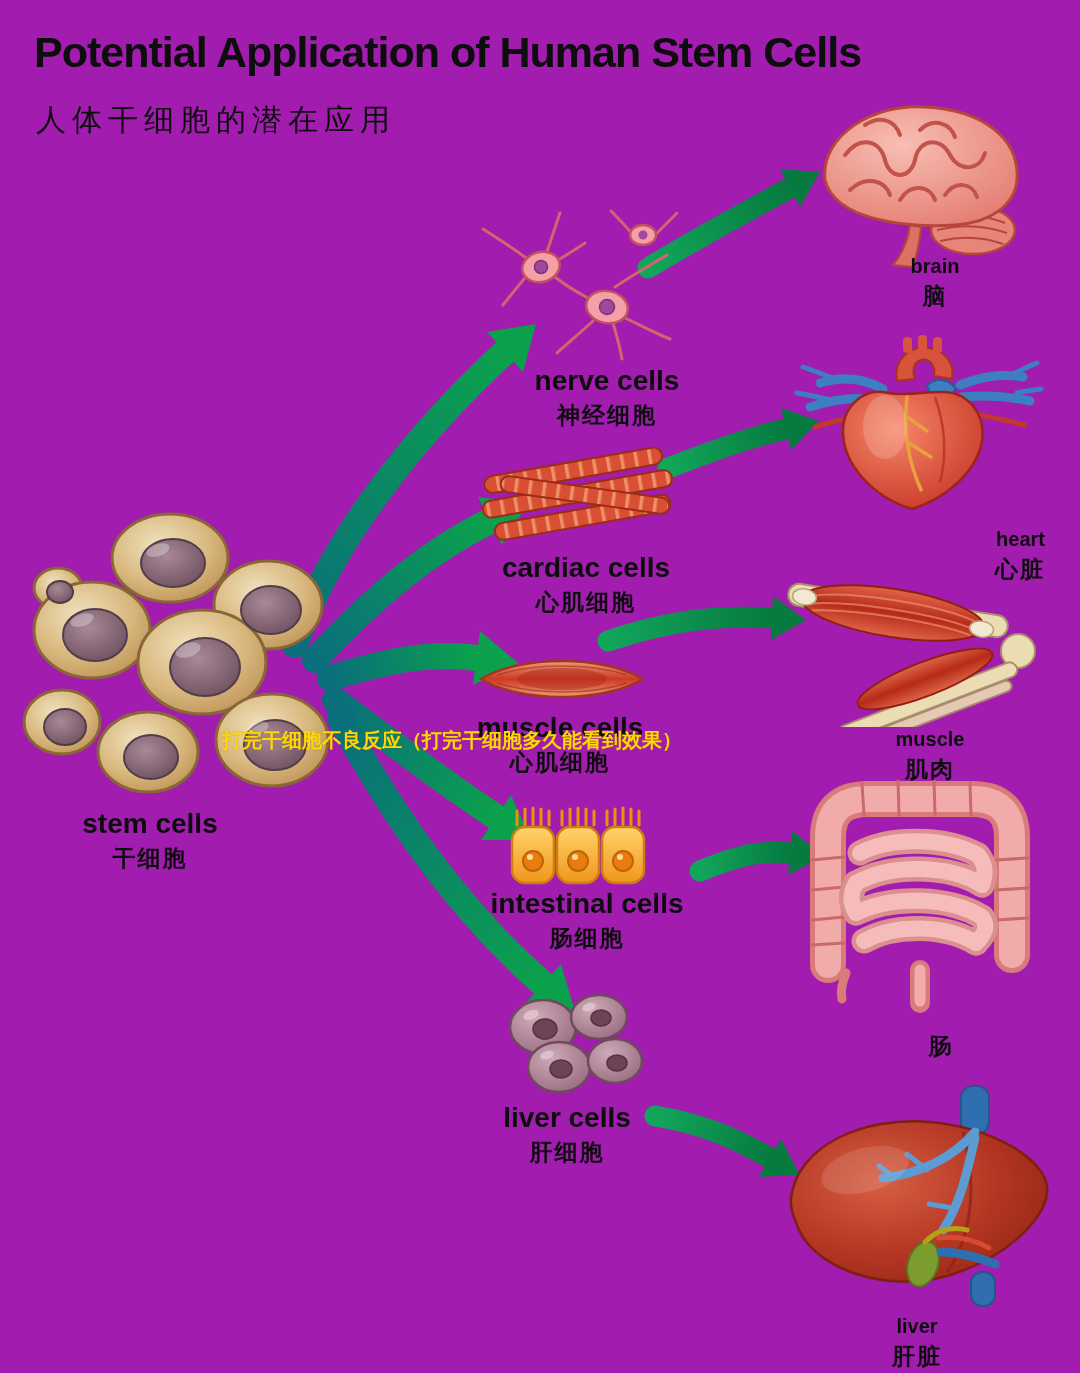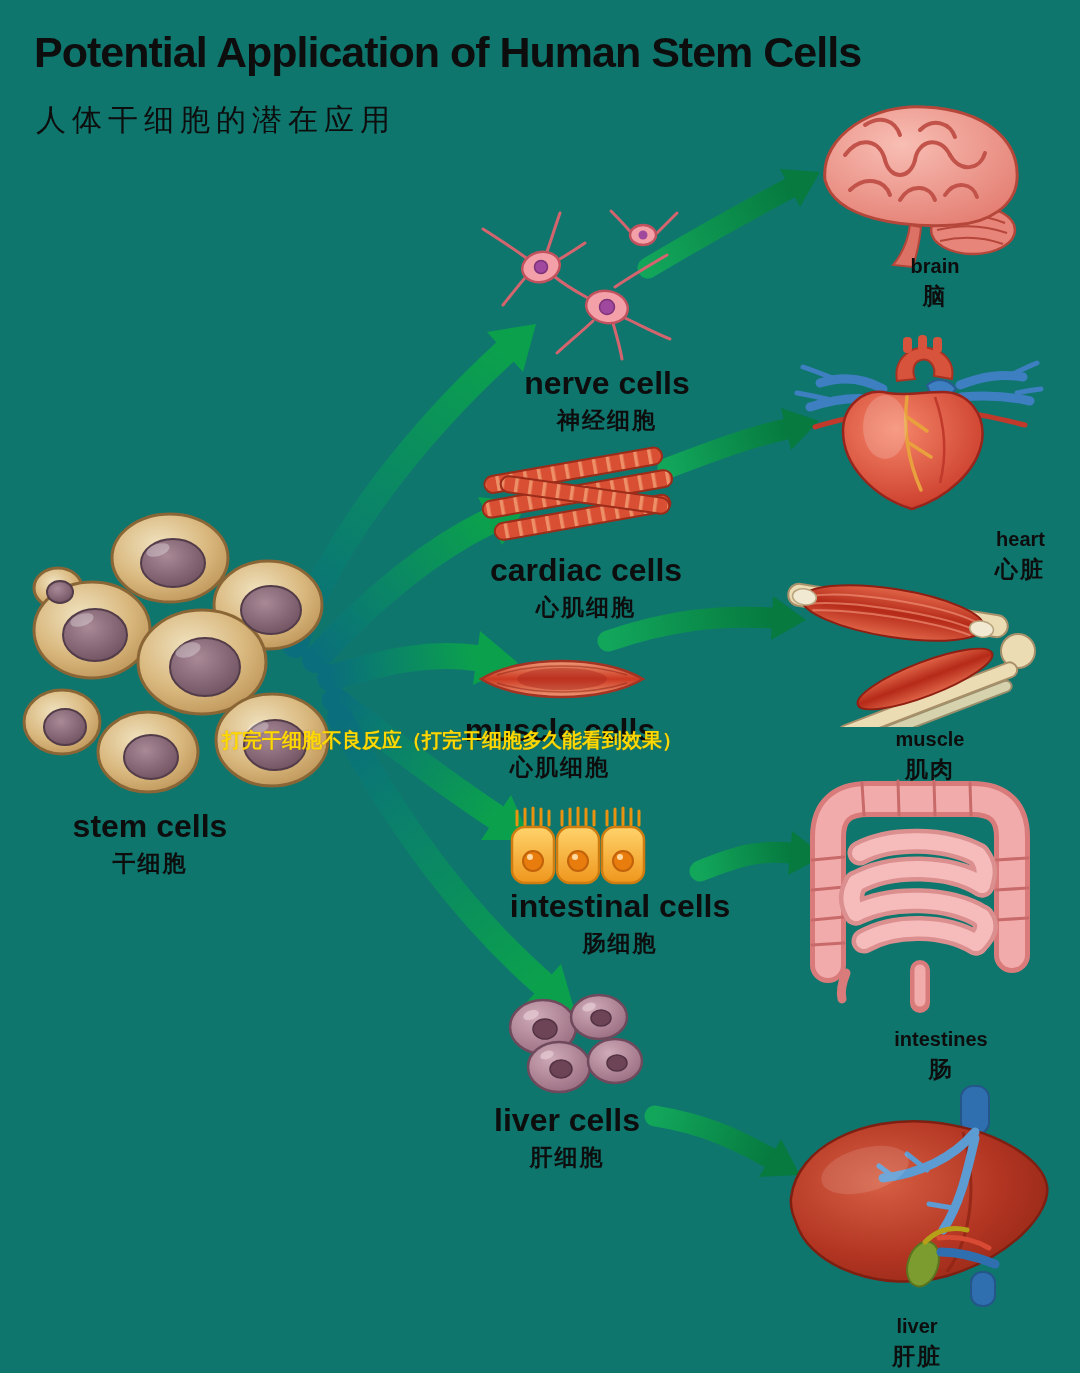--- a/index.html
+++ b/index.html
@@ -1,21 +1,21 @@
 <!DOCTYPE html>
 <html><head>
 <meta charset="utf-8">
 <style>
   html,body{margin:0;padding:0;background:#ffffff;}
-  .canvas{position:relative;width:1080px;height:1373px;background:#0f766e;overflow:hidden;
+  .canvas{position:relative;width:1080px;height:1373px;background:#a21caf;overflow:hidden;
           font-family:"Liberation Sans","DejaVu Sans",sans-serif;color:#0d0d0d;}
   .title{position:absolute;left:34px;top:28px;font-size:43px;font-weight:800;letter-spacing:-1px;white-space:nowrap;z-index:4;}
   .subtitle{position:absolute;left:36px;top:100px;font-size:30px;font-weight:400;letter-spacing:6px;z-index:4;}
   .label{position:absolute;width:240px;text-align:center;z-index:4;line-height:1.15;}
-  .label .en{font-size:32px;font-weight:800;}
+  .label .en{font-size:28px;font-weight:800;}
   .label .zh{font-size:23px;font-weight:800;margin-top:5px;letter-spacing:2px;}
   .label.organ .en{font-size:20px;}
   .watermark{position:absolute;left:222px;top:727px;font-size:20px;font-weight:800;color:#ffd800;
              white-space:nowrap;z-index:9;text-shadow:0 0 2px rgba(130,95,0,.35);}
   svg.illus{position:absolute;z-index:2;}
   svg.arrows{position:absolute;left:0;top:0;z-index:1;}
 </style>
 </head>
 <body>
 
@@ -432,21 +432,21 @@
   <div class="label" style="left:466px;top:552px;">
     <div class="en">cardiac cells</div>
     <div class="zh">心肌细胞</div>
   </div>
 
   <div class="label" style="left:440px;top:712px;">
     <div class="en">muscle cells</div>
     <div class="zh">心肌细胞</div>
   </div>
 
-  <div class="label" style="left:500px;top:888px;">
+  <div class="label" style="left:467px;top:888px;">
     <div class="en">intestinal cells</div>
     <div class="zh">肠细胞</div>
   </div>
 
   <div class="label" style="left:447px;top:1102px;">
     <div class="en">liver cells</div>
     <div class="zh">肝细胞</div>
   </div>
 
   <div class="label organ" style="left:815px;top:255px;">
@@ -458,21 +458,20 @@
     <div class="en">heart</div>
     <div class="zh">心脏</div>
   </div>
 
   <div class="label organ" style="left:810px;top:728px;">
     <div class="en">muscle</div>
     <div class="zh">肌肉</div>
   </div>
 
   <div class="label organ" style="left:821px;top:1028px;">
-    <div class="en">intestines</div>
     <div class="zh">肠</div>
   </div>
 
   <div class="label organ" style="left:797px;top:1315px;">
     <div class="en">liver</div>
     <div class="zh">肝脏</div>
   </div>
 
   <div class="watermark">打完干细胞不良反应（打完干细胞多久能看到效果）</div>
 

